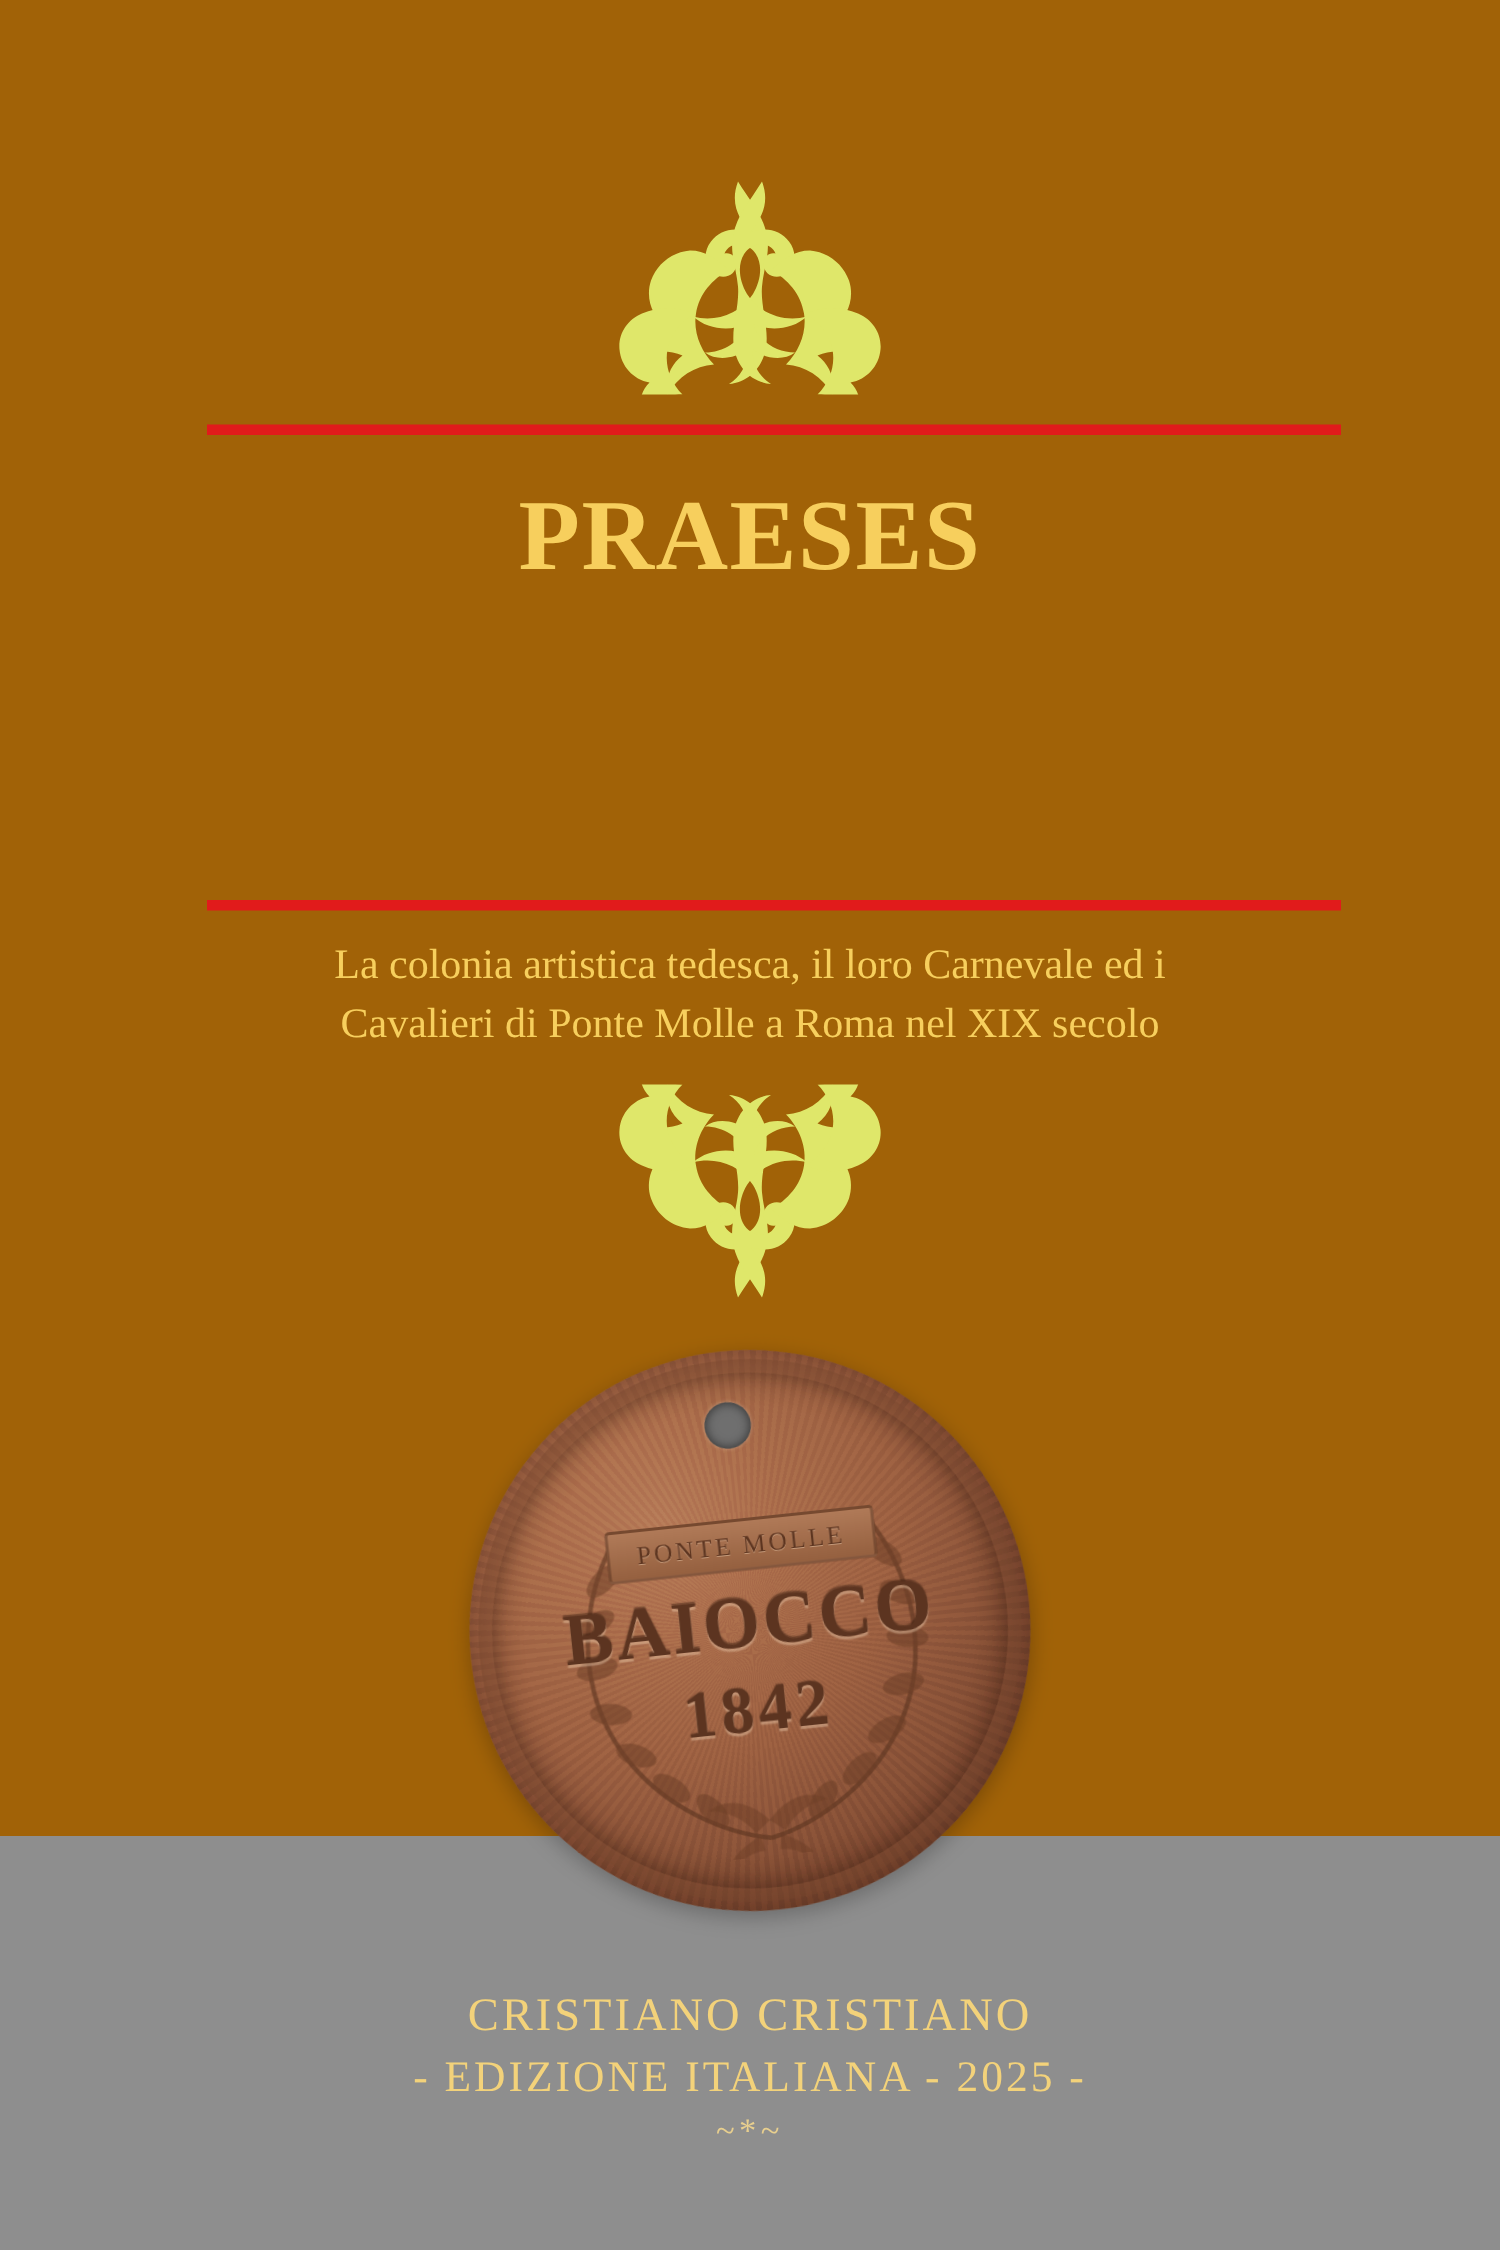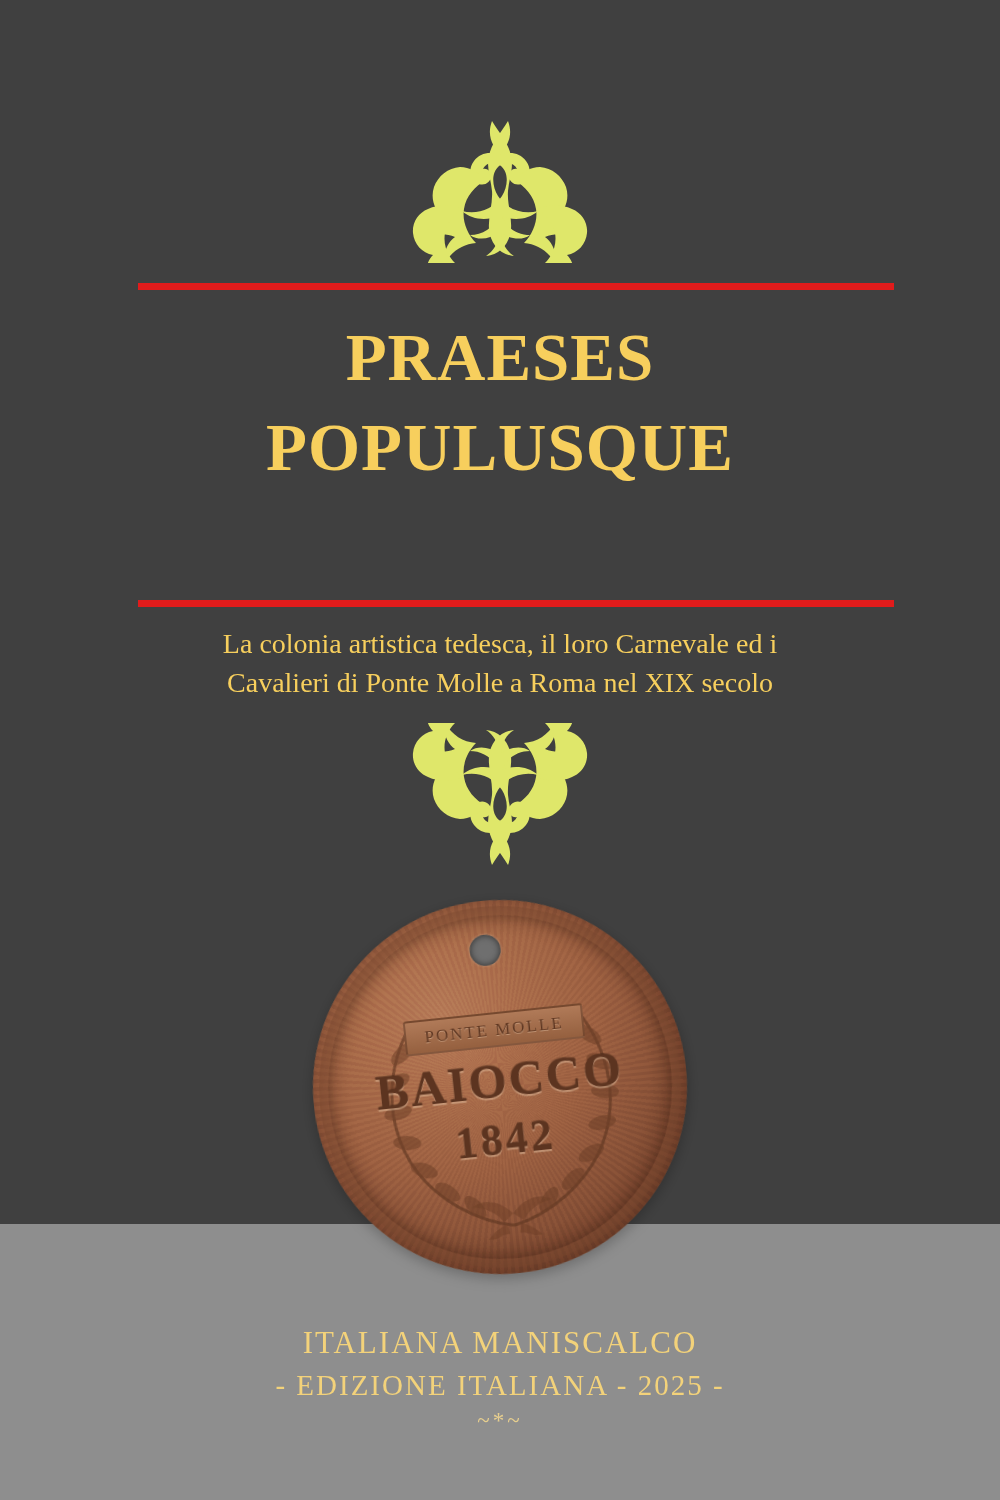--- a/index.html
+++ b/index.html
@@ -11,21 +11,21 @@
     height: 1500px;
     background: #8e8e8e;
     font-family: "Liberation Serif", serif;
     overflow: hidden;
     position: relative;
   }
   .cover {
     position: relative;
     width: 1000px;
     height: 1224px;
-    background: #404040;
+    background: #a16207;
   }
 
   
   .ornament-top {
     position: absolute;
     top: 108px;
     left: 0;
     width: 1000px;
     height: 160px;
     display: flex;
@@ -245,21 +245,20 @@
           <path d="M78 96 c-10 4 -16 14 -15 24 c1 11 9 20 20 22 c-6 6 -8 15 -5 23 c6 -10 16 -15 27 -15 c-8 -8 -12 -19 -10 -30 c2 -10 9 -19 18 -24 c-12 -5 -24 -5 -35 0 z"></path>
         </g>
       </g>
     </svg>
   </div>
 
   <div class="rule rule-top"></div>
 
   <div class="title-block">
     <div class="title-line">PRAESES</div>
-    <div class="title-line">POPULUSQUE</div>
   </div>
 
   <div class="rule rule-bottom"></div>
 
   <div class="subtitle-block">
     <div class="subtitle-line">La colonia artistica tedesca, il loro Carnevale ed i</div>
     <div class="subtitle-line">Cavalieri di Ponte Molle a Roma nel XIX secolo</div>
   </div>
 
   <div class="ornament-bottom">
@@ -314,18 +313,18 @@
         </g>
       </svg>
 
       <div class="coin-banner">PONTE MOLLE</div>
       <div class="coin-denom">BAIOCCO</div>
       <div class="coin-year">1842</div>
     </div>
   </div>
 
   <div class="footer">
-    <div class="author">ITALIANA MANISCALCO</div>
+    <div class="author">CRISTIANO CRISTIANO</div>
     <div class="edition">- EDIZIONE ITALIANA - 2025 -</div>
     <div class="flourish">~*~</div>
   </div>
 
 </div>
 
 </body></html>

